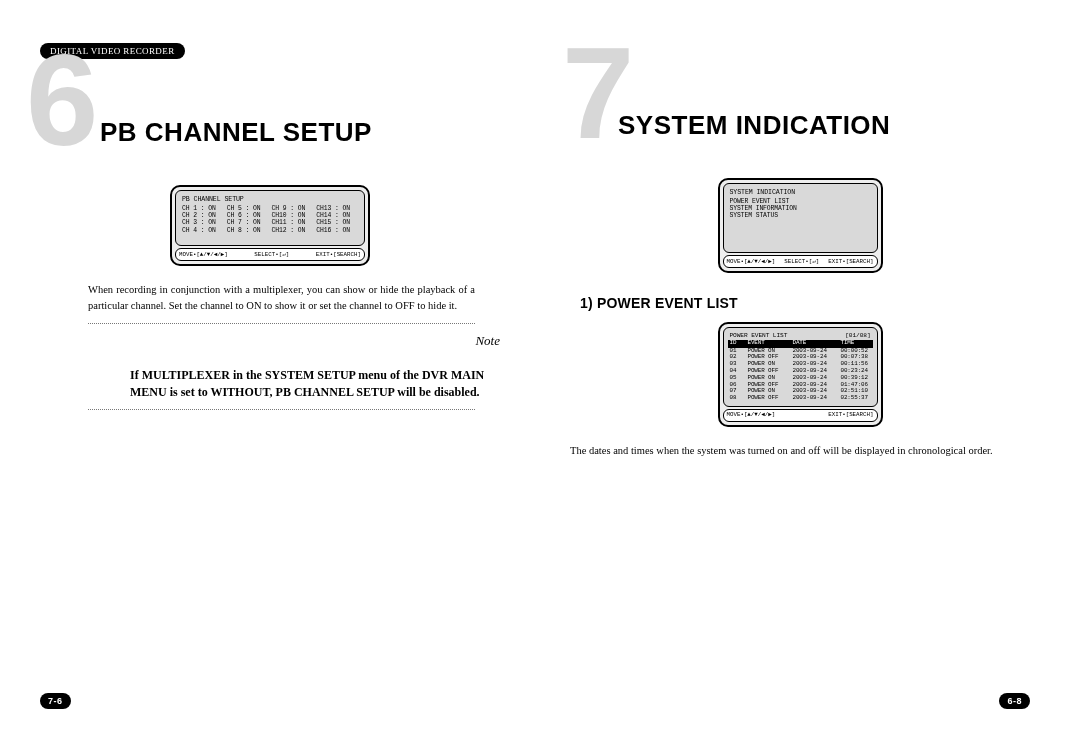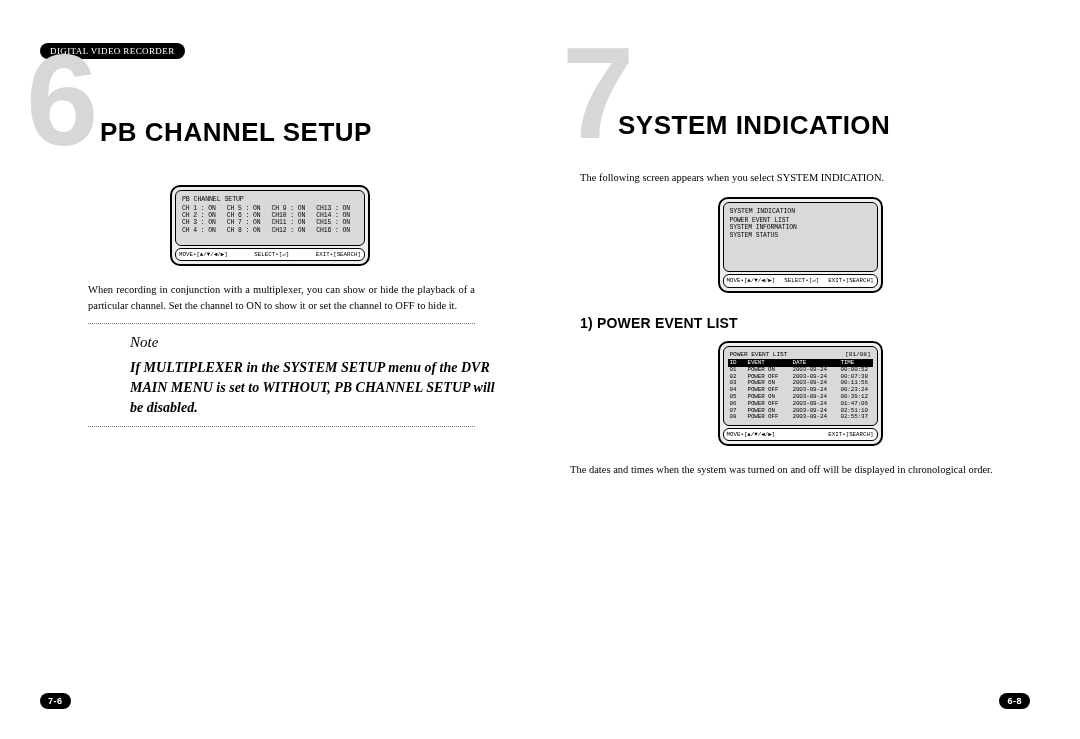--- a/index.html
+++ b/index.html
@@ -26,22 +26,22 @@
   .osd-grid { display: grid; grid-template-columns: repeat(4, 1fr); column-gap: 3px; }
   .osd-grid span { white-space: nowrap; }
   .osd-footer { margin-top: 2px; background: #fff; border: 1px solid #000; border-radius: 6px; text-align: center; font-family: "Courier New", monospace; font-size: 5.8px; padding: 1.5px 3px; letter-spacing: 0; display: flex; justify-content: space-between; }
   .osd-footer.single { justify-content: space-between; gap: 4px; }
   .tri { font-size: 5.8px; }
 
   .para { margin: 10px 0; text-align: justify; }
 
   .hr-dotted { border: none; border-top: 1px dotted #777; margin: 8px 0; }
 
-  .note-label { font-style: italic; font-family: "Times New Roman", serif; font-size: 15px; margin-left: 90px; }
-  .note-body { font-style: italic; font-weight: 700; font-size: 14px; margin: 4px 0 6px 90px; line-height: 1.45; }
+  .note-label { font-style: italic; font-family: "Times New Roman", serif; font-size: 13px; margin-left: 90px; text-align: right; }
+  .note-body { font-weight: 700; font-size: 12px; margin: 16px 0 6px 90px; line-height: 1.45; }
 
   .right-intro { font-size: 10.5px; margin-bottom: 12px; margin-left: 10px; }
 
   .osd-sys .osd-inner { min-height: 70px; }
 
   .subhead { font-family: Liberation Sans, sans-serif; font-weight: 800; font-size: 14px; margin: 20px 0 8px 10px; letter-spacing: 0.2px; }
 
   
   .osd-table .osd-inner { min-height: 78px; padding: 4px 4px; }
   .pel-head { display: flex; justify-content: space-between; font-size: 6.2px; margin: 0 2px 1px 2px; }
@@ -118,21 +118,20 @@
   </div>
 
   <div class="page right">
 
     <div class="big-num-wrap" style="margin-top:18px;">
       <div class="big-num">7</div>
       <div class="section-title">SYSTEM INDICATION</div>
     </div>
 
     <div class="body-area">
-      <p class="right-intro">The following screen appears when you select SYSTEM INDICATION.</p>
 
       <div class="osd osd-sys" style="width:165px;">
         <div class="osd-outer">
           <div class="osd-inner">
             <div class="osd-title tight">SYSTEM INDICATION</div>
             <div>POWER EVENT LIST</div>
             <div>SYSTEM INFORMATION</div>
             <div>SYSTEM STATUS</div>
           </div>
           <div class="osd-footer single">

